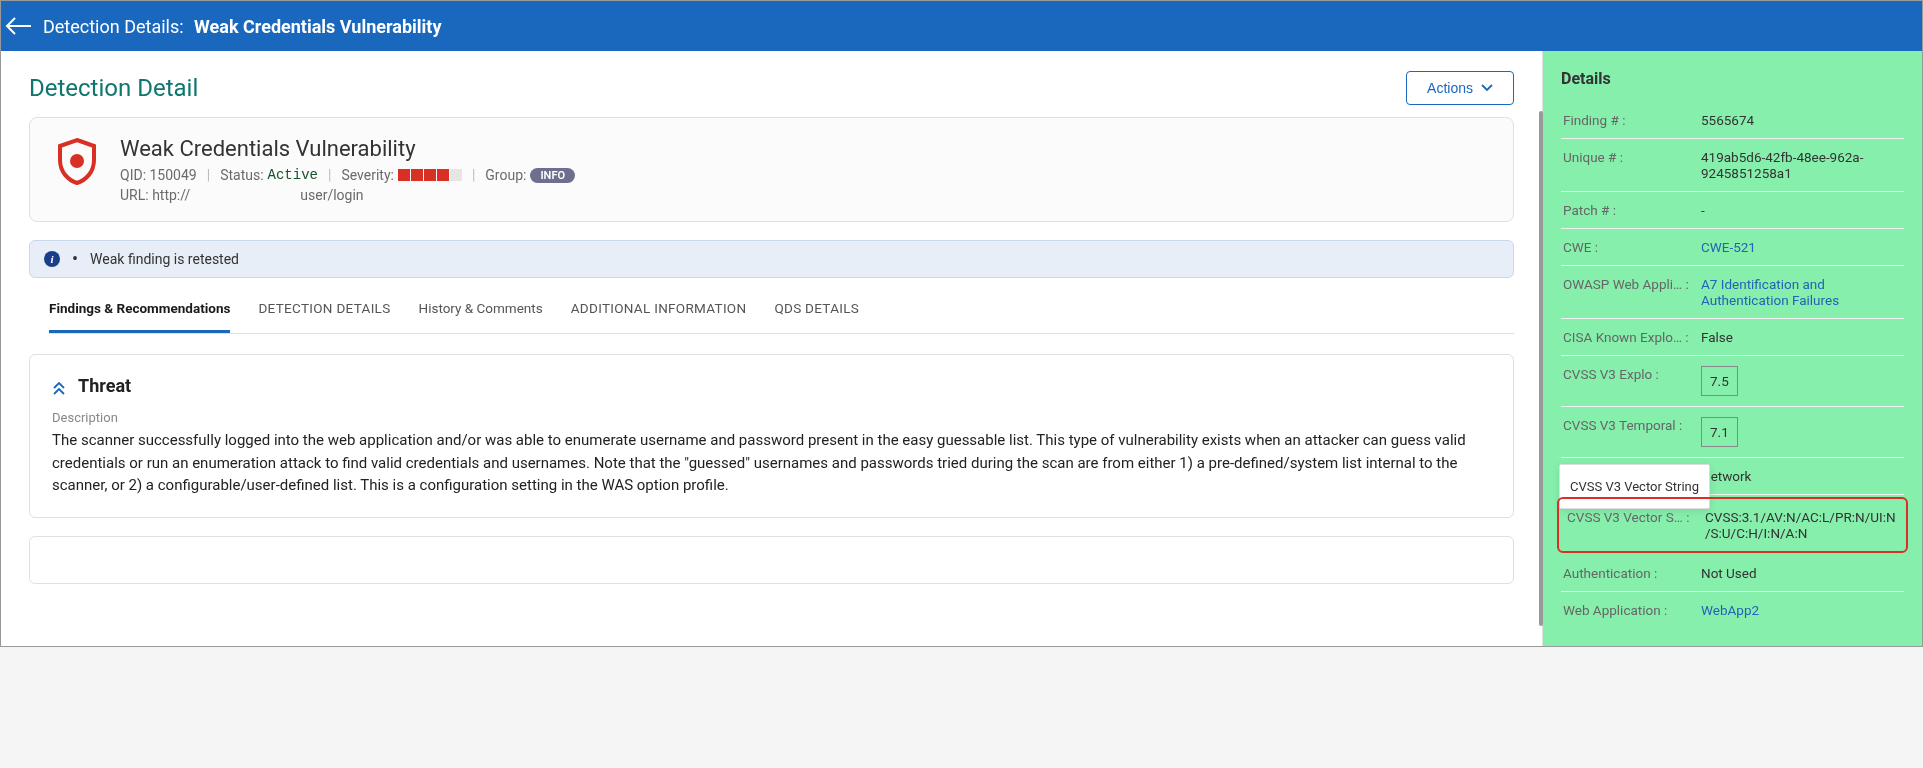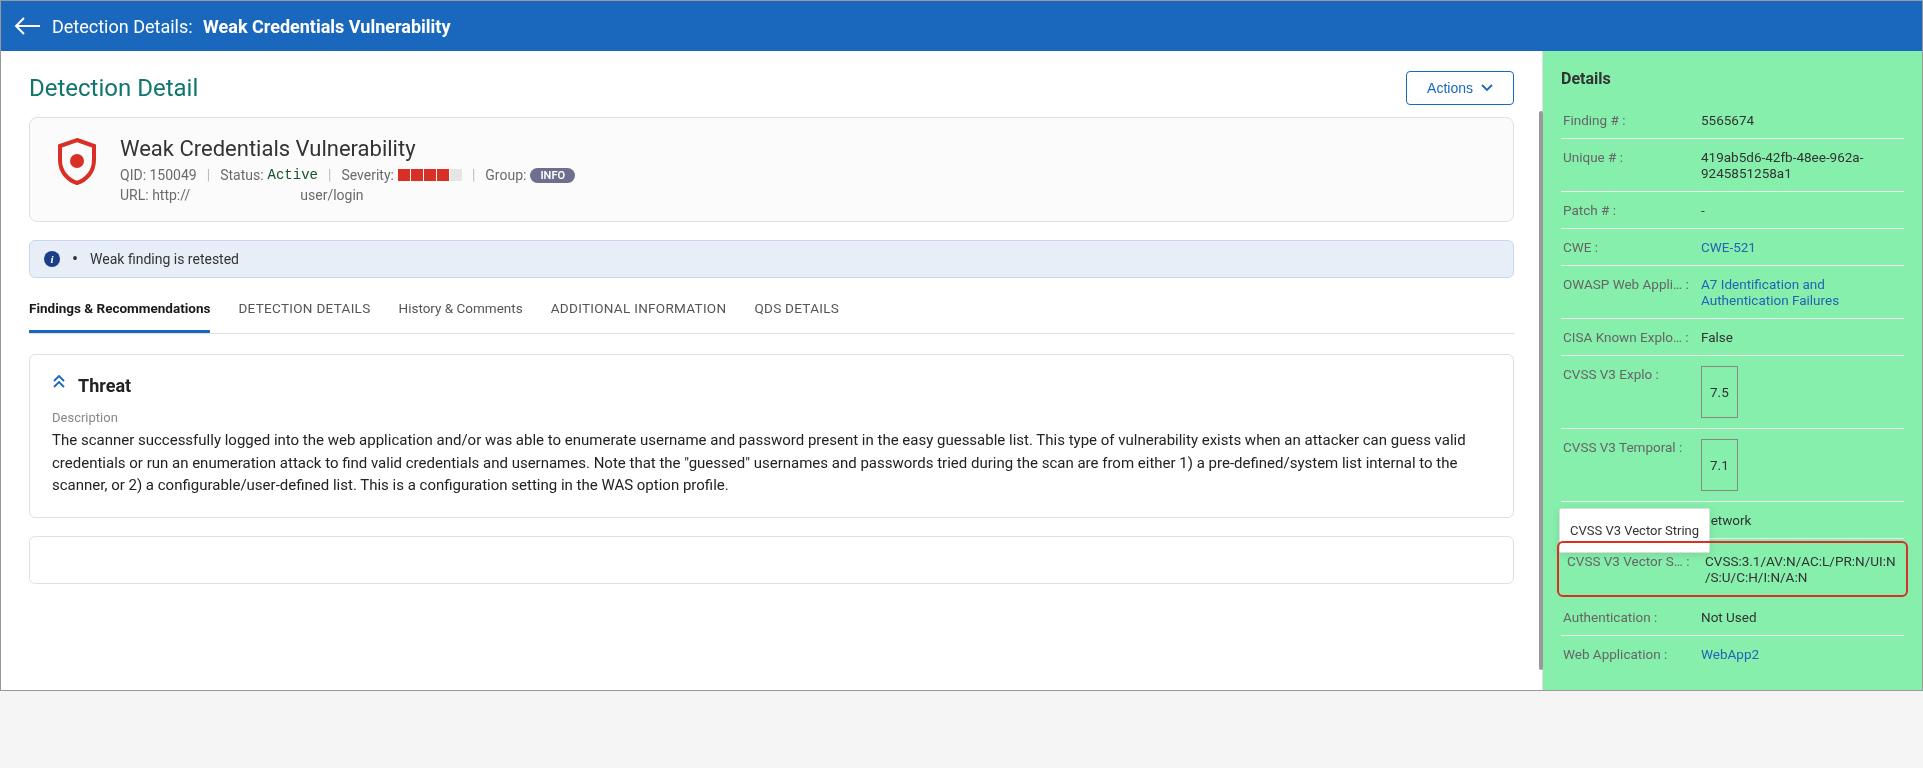--- a/index.html
+++ b/index.html
@@ -8,21 +8,21 @@
       background: #f5f5f5;
       color: #333;
       font-size: 14px;
       border: 1px solid #999;
     }
     .page-header {
       background: #1968be;
       color: white;
       display: flex;
       align-items: center;
-      padding: 10px 13px;
+      padding: 10px 4px;
       height: 50px;
     }
     .back-arrow {
       width: 28px;
       height: 28px;
       cursor: pointer;
       margin-right: 10px;
       display: flex;
       align-items: center;
       justify-content: center;
@@ -114,38 +114,38 @@
       font-size: 11px;
       font-weight: bold;
       display: inline-flex;
       align-items: center;
       justify-content: center;
       font-style: italic;
       font-family: serif;
     }
     .bullet { font-size: 18px; line-height: 0; }
 
-    .tabs-row { border-bottom: 1px solid #e0e0e0; display: flex; gap: 28px; margin-bottom: 20px; }
+    .tabs-row { border-bottom: 1px solid #e0e0e0; display: flex; gap: 28px; margin-bottom: 20px; margin-left: 20px; }
     .tab {
       padding: 12px 0 14px 0;
       color: #555;
       font-size: 13.5px;
       cursor: pointer;
       text-transform: none;
       position: relative;
     }
     .tab.upper { text-transform: uppercase; letter-spacing: 0.3px; }
     .tab.active {
       color: #1a1a1a;
       font-weight: 700;
       border-bottom: 3px solid #1968be;
     }
 
     .panel { border: 1px solid #e0e0e0; border-radius: 6px; padding: 20px 22px; margin-bottom: 18px; }
-    .panel-header { display: flex; align-items: flex-start; gap: 12px; margin-bottom: 14px; }
+    .panel-header { display: flex; align-items: flex-end; gap: 12px; margin-bottom: 14px; }
     .collapse-arrows {
       color: #1968be;
       cursor: pointer;
       display: flex;
       flex-direction: column;
       line-height: 7px;
       font-size: 12px;
     }
     .panel-title { font-size: 18px; font-weight: 700; color: #222; }
     .desc-label { color: #888; font-size: 13px; margin-bottom: 4px; }
@@ -159,21 +159,21 @@
       align-items: flex-start;
       padding: 10px 2px;
       border-bottom: 1px solid #f0f0f0;
       font-size: 13.5px;
     }
     .detail-row:last-child { border-bottom: none; }
     .detail-label { width: 138px; color: #666; flex-shrink: 0; white-space: nowrap; overflow: hidden; text-overflow: ellipsis; }
     .detail-label::after { content: " :"; }
     .detail-value { flex: 1; color: #333; word-break: break-word; }
     .detail-value.link { color: #2463b5; cursor: pointer; }
-    .score-box { border: 1px solid #888; padding: 17px 8px; display: inline-block; }
+    .score-box { border: 1px solid #888; padding: 6px 8px; display: inline-block; }
     .highlight-row {
       border: 2px solid #d93025;
       border-radius: 6px;
       padding: 10px 8px;
       margin: 2px -4px;
     }
     .tooltip-pop {
       position: absolute;
       background: white;
       border: 1px solid #ddd;

